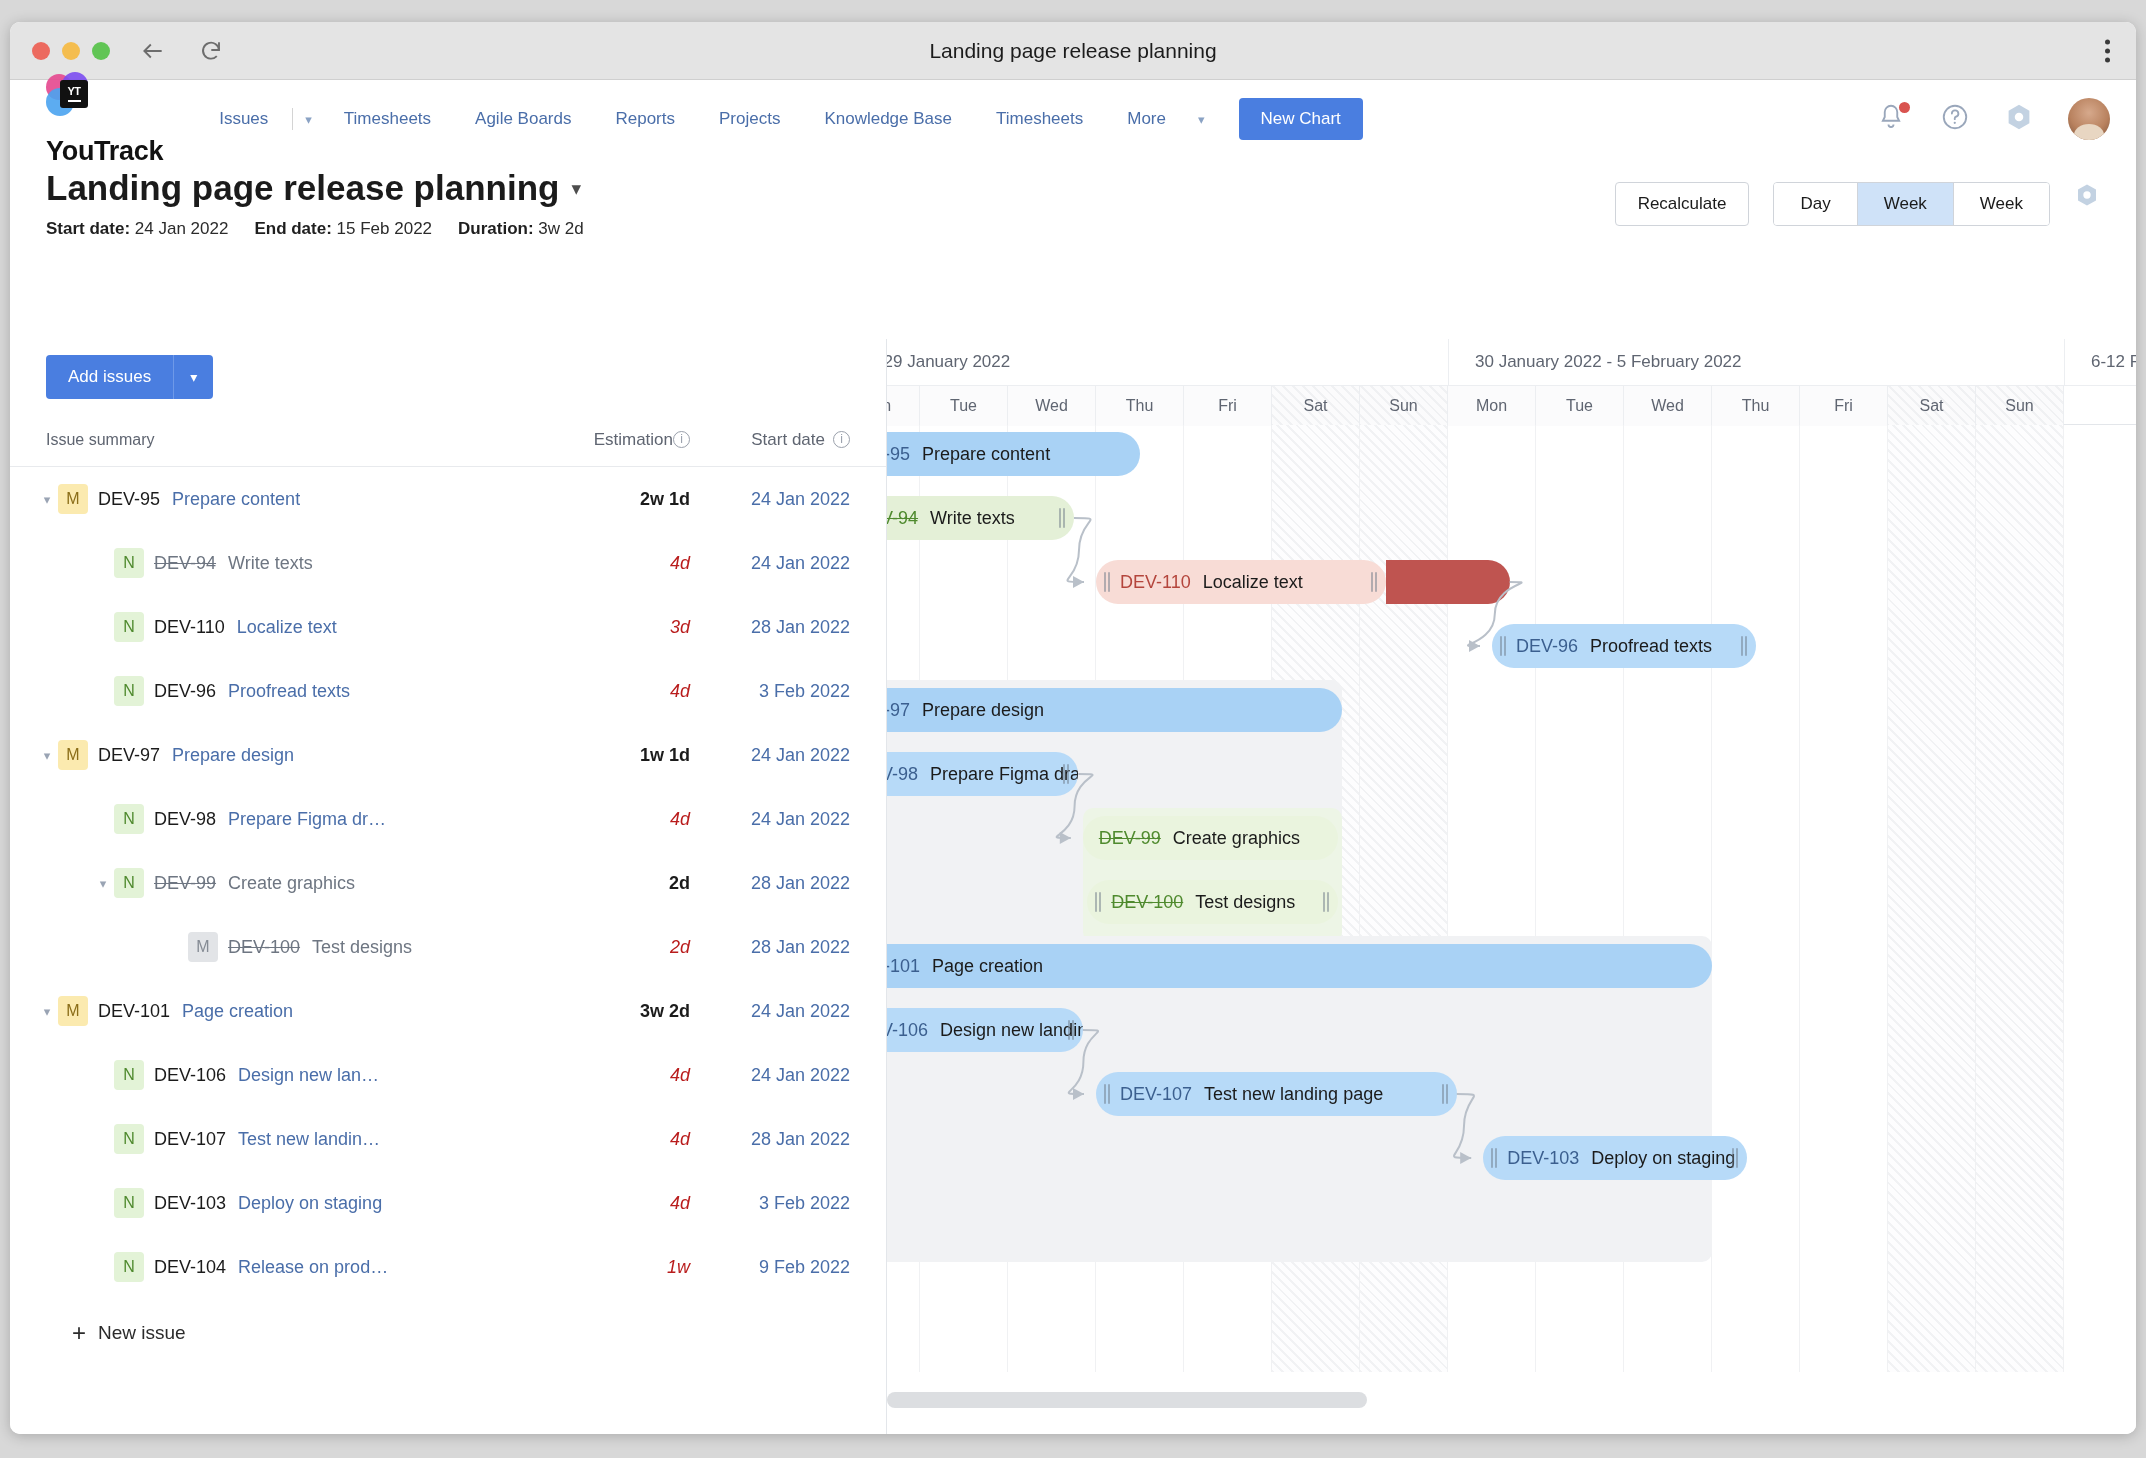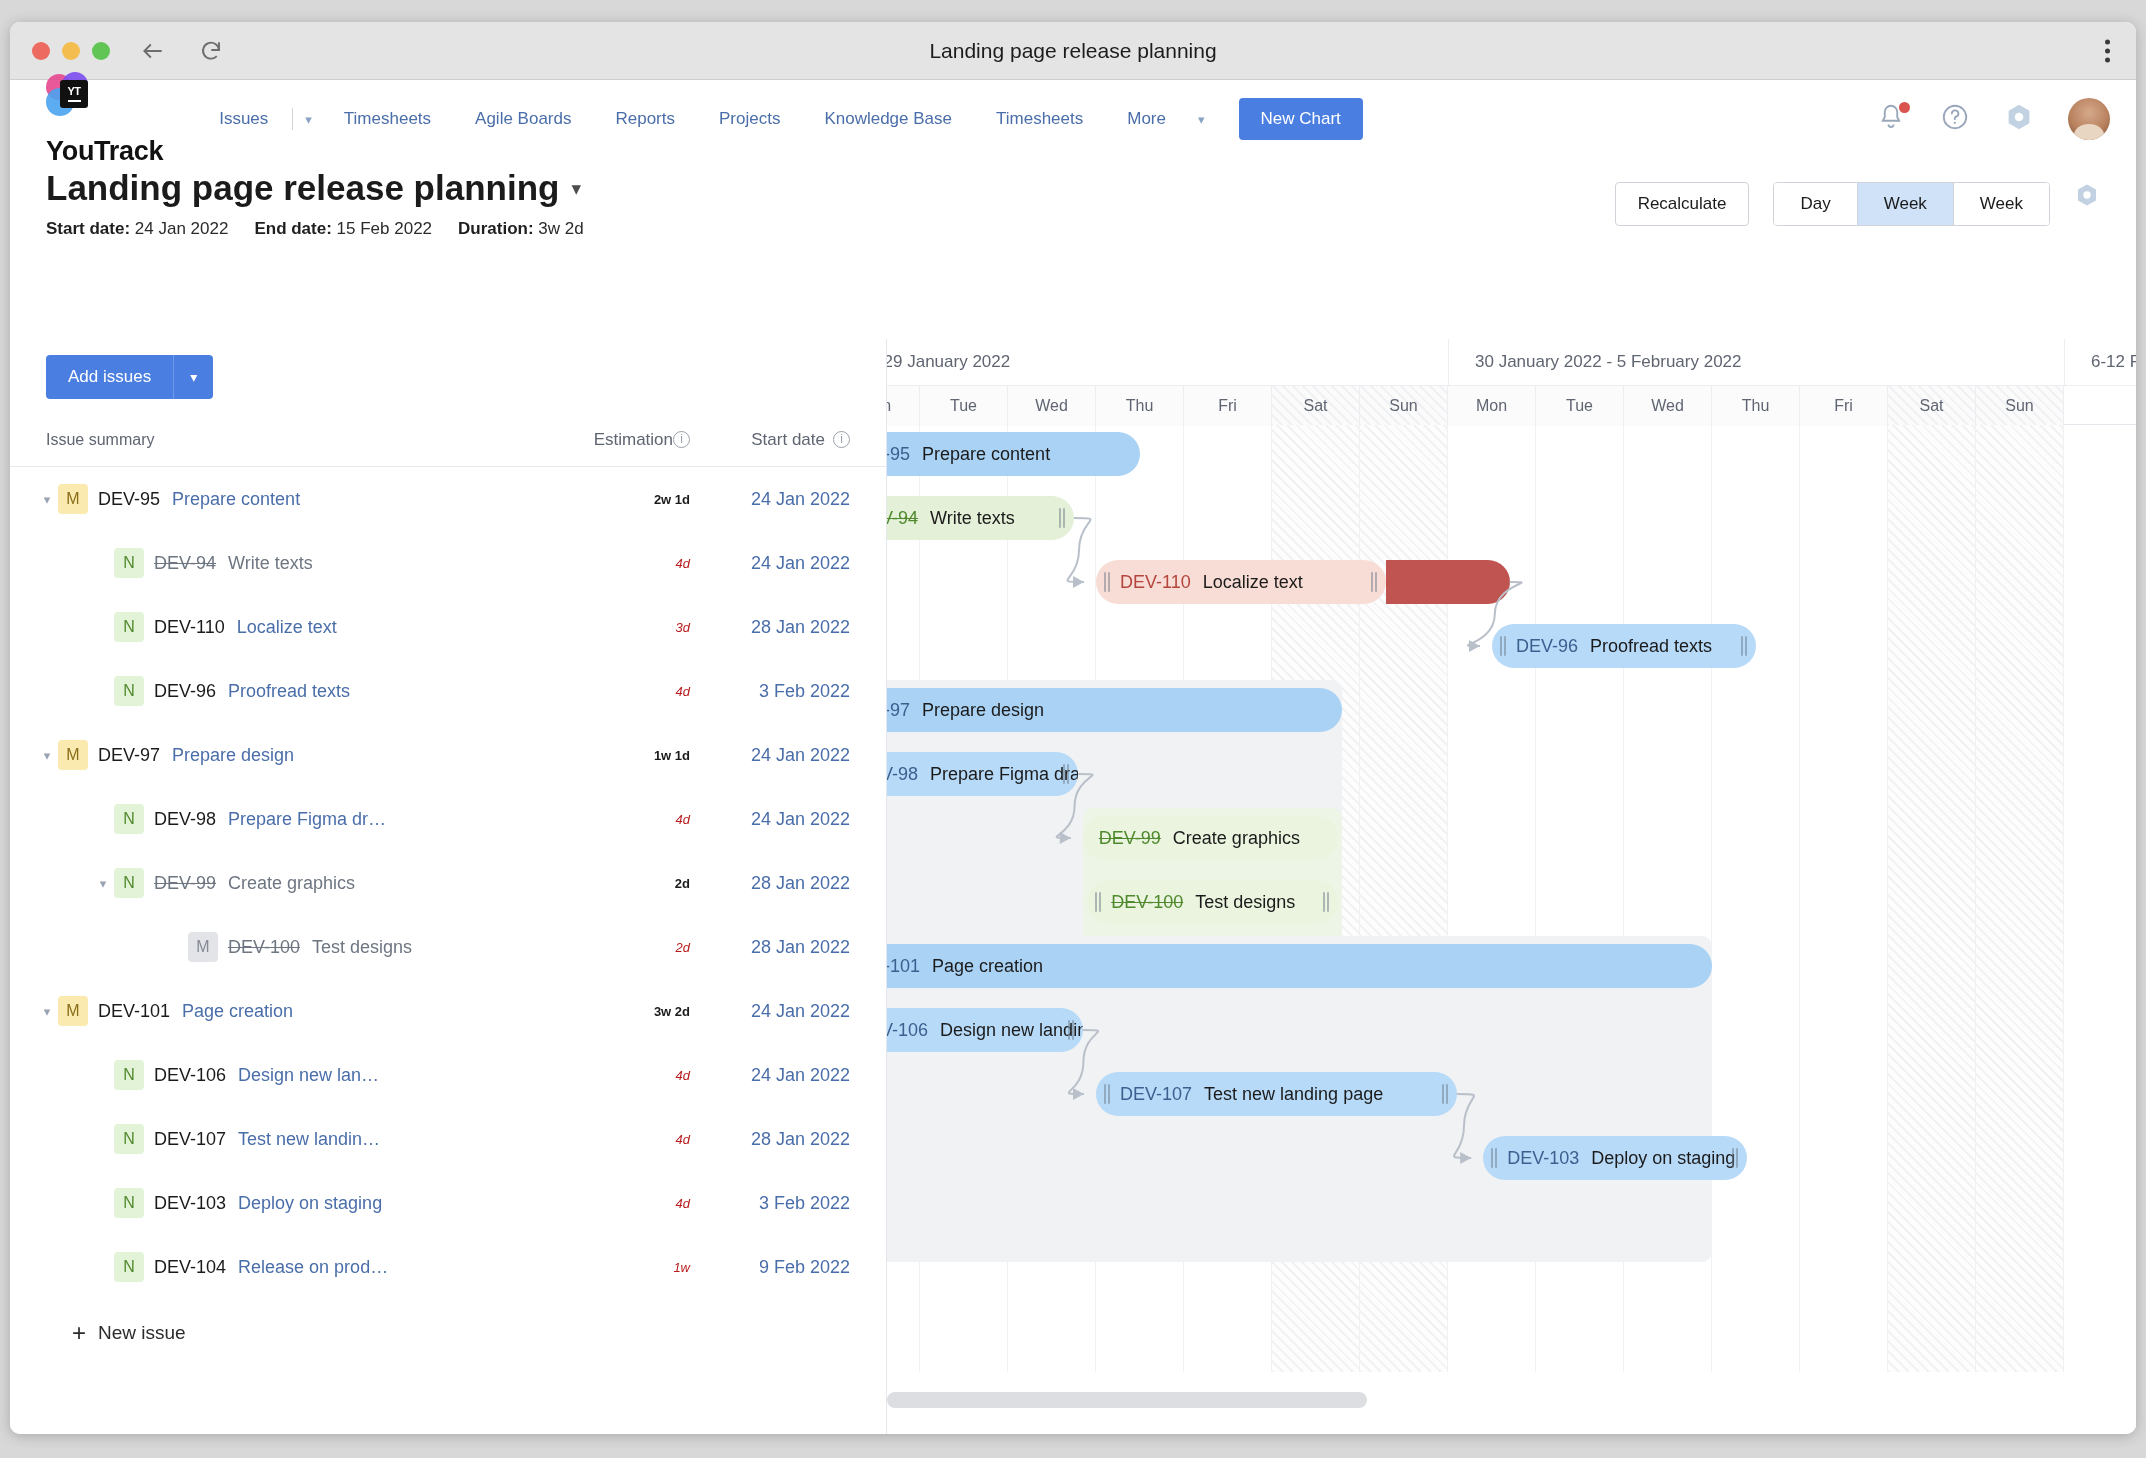--- a/index.html
+++ b/index.html
@@ -191,21 +191,21 @@
   .badge.m { background: #fbeaaf; color: #8a6d18; }
   .badge.n { background: #e3f3d7; color: #4f8a2e; }
   .badge.g { background: #e2e4e7; color: #858b94; }
   .row .id {
     font-size: 18px; color: #1b1b1b; margin-right: 12px; white-space: nowrap;
   }
   .row .id.done { text-decoration: line-through; color: #6e7682; }
   .row .summary { font-size: 18px; color: #4a6ea9; white-space: nowrap; overflow: hidden; }
   .row .summary.done { color: #6e7682; text-decoration: none; }
   .row .spacer { flex: 1; }
-  .row .est { width: 170px; text-align: right; font-size: 13px; color: #1b1b1b; }
+  .row .est { width: 170px; text-align: right; font-size: 18px; color: #1b1b1b; }
   .row .est.bold { font-weight: bold; }
   .row .est.link { color: #b91c1c; font-style: italic; }
   .row .start { width: 160px; text-align: right; font-size: 18px; color: #4a6ea9; }
   .indent1 { padding-left: 82px; }
   .indent3 { padding-left: 156px; }
   .newissue {
     display: flex; align-items: center; gap: 12px;
     padding: 22px 0 0 62px; font-size: 19px; color: #2b2b2b;
   }
   .newissue .plus { color: #2b2b2b; font-size: 24px; line-height:1; }

